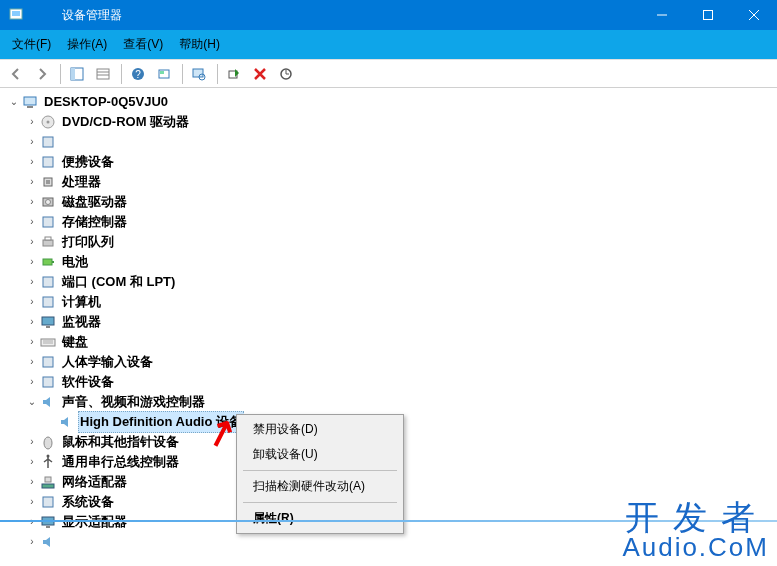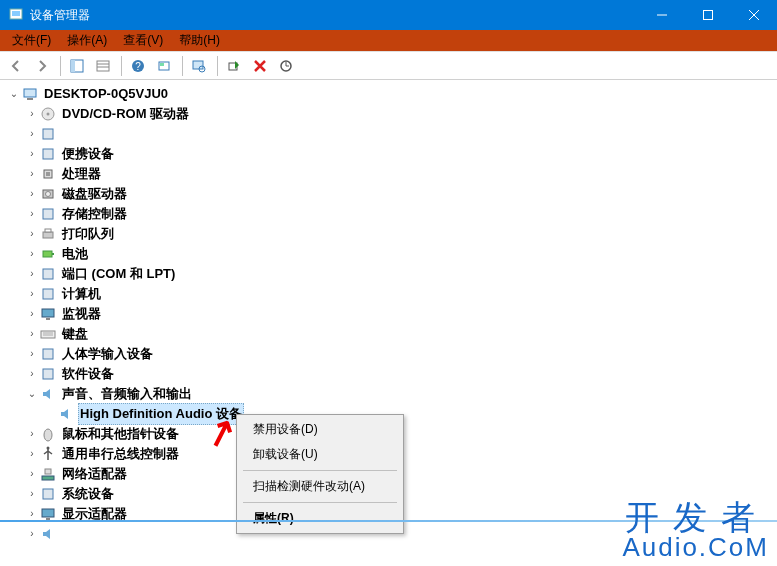--- a/index.html
+++ b/index.html
@@ -1,23 +1,23 @@
 <!DOCTYPE html>
 <html><head>
 <meta charset="utf-8">
 <style>
   * { box-sizing: border-box; font-family: "Microsoft YaHei", "Segoe UI", sans-serif; }
   body { margin: 0; width: 777px; height: 566px; background: #fff; overflow: hidden; position: relative; }
   .titlebar { height: 30px; background: #0078d7; color: #fff; display: flex; align-items: center; font-size: 12px; }
   .titlebar .app-icon { width: 16px; height: 16px; margin: 0 6px 0 8px; display:flex;align-items:center;justify-content:center; }
-  .titlebar .title { flex: 1; }
+  .titlebar .title { flex: 1; margin-left: 32px; }
   .titlebar .win-btns { display: flex; }
   .win-btn { width: 46px; height: 30px; display: flex; align-items: center; justify-content: center; color:#fff; }
   .win-btn svg { width: 10px; height: 10px; stroke: #fff; stroke-width: 1; fill: none; }
-  .menubar { height: 22px; display: flex; align-items: center; font-size: 12px; padding: 0 4px; background:#c2410c; border-bottom:1px solid #e0e0e0;}
+  .menubar { height: 30px; display: flex; align-items: center; font-size: 12px; padding: 0 4px; background:#0ea5e9; border-bottom:1px solid #e0e0e0;}
   .menubar .menu-item { padding: 2px 8px; cursor: default; }
   .toolbar { height: 28px; display: flex; align-items: center; padding: 0 4px; border-bottom: 1px solid #d0d0d0; gap:0; background:#fff;}
   .tb-btn { width: 24px; height: 24px; display: flex; align-items: center; justify-content: center; margin-right:2px;}
   .tb-sep { width: 1px; height: 20px; background: #c0c0c0; margin: 0 4px; }
   .tree { padding: 4px 2px; font-size: 13px; line-height: 20px; overflow:auto; height: calc(566px - 30px - 22px - 28px);}
   .tree-row { display: flex; align-items: center; height: 20px; white-space: nowrap; }
   .expander { width: 16px; height: 16px; display: flex; align-items: center; justify-content: center; font-size: 10px; color:#555; cursor:default;}
   .node-icon { width: 16px; height: 16px; margin-right: 4px; display:flex;align-items:center;justify-content:center; flex-shrink:0;}
   .node-label { padding: 0 2px; font-weight: bold; }
   .selected { background: #cce8ff; border: 1px dotted #7aa7c7; padding:0 1px;}
@@ -280,21 +280,21 @@
       </span>
       <span class="node-label">软件设备</span>
     </div>
     <div class="tree-row indent1">
       <span class="expander">⌄</span>
       <span class="node-icon">
         <svg width="16" height="16">
           <path d="M3 6 L6 6 L10 3 L10 13 L6 10 L3 10 Z" fill="#6aa9d8"></path>
         </svg>
       </span>
-      <span class="node-label">声音、音频输入和输出</span>
+      <span class="node-label">声音、视频和游戏控制器</span>
     </div>
     <div class="tree-row indent2">
       <span class="expander"></span>
       <span class="node-icon">
         <svg width="16" height="16">
           <path d="M3 6 L6 6 L10 3 L10 13 L6 10 L3 10 Z" fill="#6aa9d8"></path>
         </svg>
       </span>
       <span class="node-label selected">High Definition Audio 设备</span>
     </div>

